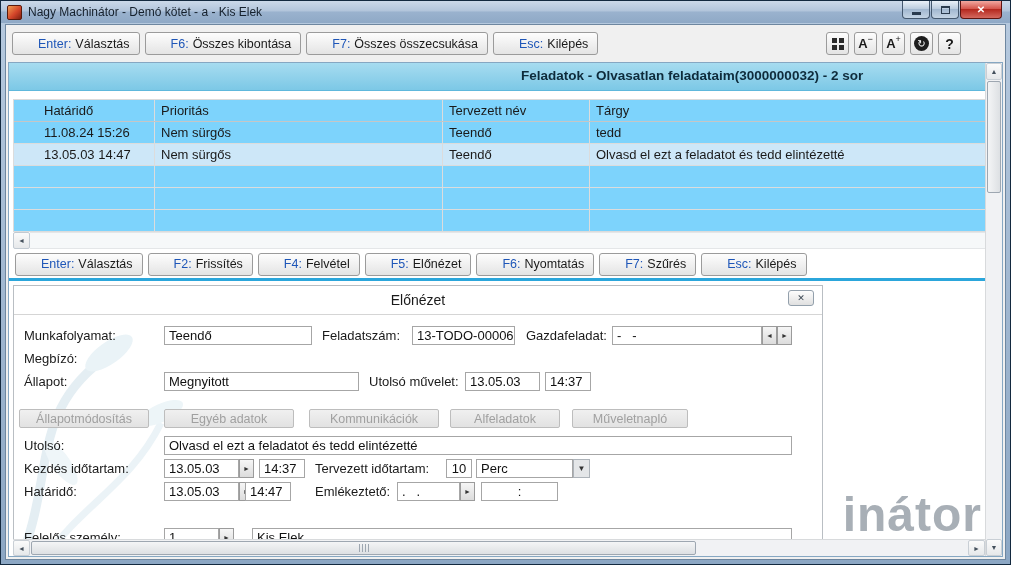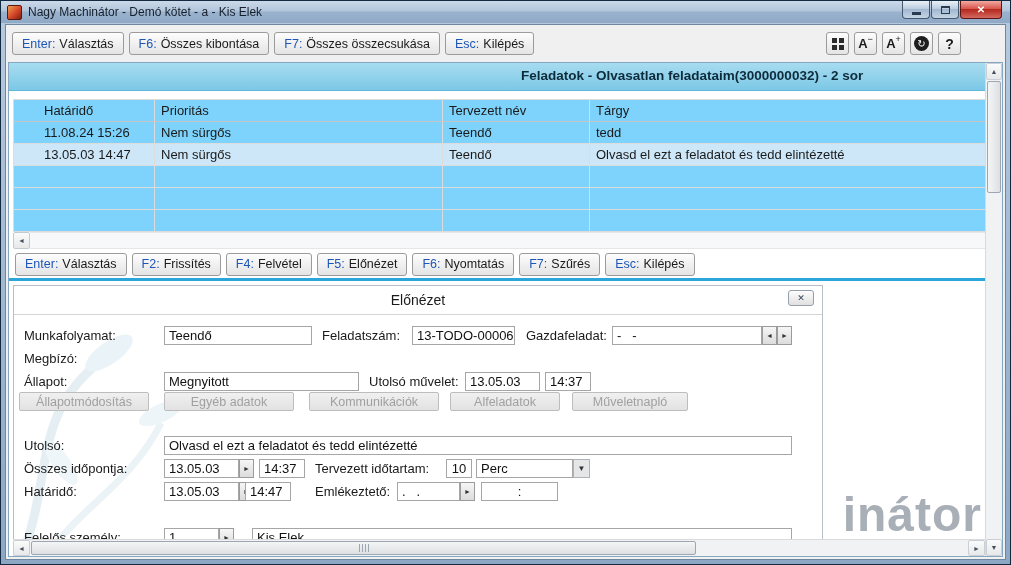--- a/index.html
+++ b/index.html
@@ -27,21 +27,21 @@
 
   
   .client { position:absolute; left:4px; right:4px; top:23px; bottom:4px;
     background:#F0F0F0; border:1px solid #6E87A0; }
 
   .toolbar1 { position:absolute; top:0; left:0; right:0; height:37px;
     display:flex; align-items:center; gap:5px; padding-left:6px; }
   .tb-btn { height:23px; padding:0 9px; display:inline-flex; align-items:center;
     background:linear-gradient(#FDFDFD,#E4E4E4); border:1px solid #9B9B9B; border-radius:3px;
     font-family:"Liberation Sans", sans-serif; font-size:12.5px; color:#1A1A1A; white-space:nowrap; cursor:default; }
-  .tb-btn .key { color:#1E56B8; margin-right:4px; }
+  .tb-btn .key { color:#1E56B8; margin-right:4px;margin-left:16px; }
   .icon-group { position:absolute; right:44px; top:7px; display:flex; gap:5px; }
   .icon-btn { width:23px; height:23px; display:inline-flex; align-items:center; justify-content:center;
     background:linear-gradient(#FDFDFD,#E4E4E4); border:1px solid #9B9B9B; border-radius:3px;
     font-size:13px; color:#1A1A1A; position:relative; cursor:default; }
   .a-g { font-weight:bold; font-size:13px; line-height:1; }
   .a-m { font-size:9px; line-height:1; margin-top:-8px; }
   .circ { width:15px; height:15px; border-radius:50%; background:#1E1E1E; color:#FFFFFF;
     font-size:10px; line-height:15px; text-align:center; display:inline-block; }
   .help-g { font-weight:bold; font-size:14px; }
 
@@ -88,21 +88,21 @@
     border:1px solid #B9BEC3; background:transparent; z-index:2; }
   .panel-title { position:absolute; top:6px; left:0; right:0; text-align:center;
     font-size:14px; color:#1A1A1A; }
   .panel-close { position:absolute; top:4px; right:8px; width:26px; height:16px;
     display:flex; align-items:center; justify-content:center;
     background:linear-gradient(#FDFDFD,#E0E0E0); border:1px solid #93A0AC; border-radius:3px;
     font-size:9px; color:#3C4854; cursor:default; }
   .panel-sep { position:absolute; top:28px; left:0; right:0; border-top:1px solid #D5D5D5; }
 
   .p-row { position:absolute; left:0; right:0; height:19px; }
-  .pr1 { top:40px; } .pr2 { top:63px; } .pr3 { top:86px; } .pr4 { top:106px; }
+  .pr1 { top:40px; } .pr2 { top:63px; } .pr3 { top:86px; } .pr4 { top:123px; }
   .pr5 { top:150px; } .pr6 { top:173px; } .pr7 { top:196px; } .pr8 { top:219px; } .pr9 { top:242px; }
   .p-label { position:absolute; top:2px; font-size:13px; color:#1A1A1A; white-space:nowrap; }
   .p-input { position:absolute; top:0; height:19px; border:1px solid #A6A6A6; background:#FFFFFF;
     font-size:13px; color:#111111; display:flex; align-items:center; padding:0 4px;
     white-space:nowrap; overflow:hidden; }
   .p-input.center { justify-content:center; }
   .pre { white-space:pre; }
   .mini-btn { position:absolute; top:0; width:15px; height:19px;
     display:flex; align-items:center; justify-content:center;
     background:linear-gradient(#F6F6F6,#DCDCDC); border:1px solid #9B9B9B;
@@ -338,21 +338,21 @@
           <button class="p-btn" style="left:436px;width:110px">Alfeladatok</button>
           <button class="p-btn" style="left:558px;width:116px">Műveletnapló</button>
         </div>
 
         <div class="p-row pr5">
           <span class="p-label" style="left:10px">Utolsó:</span>
           <div class="p-input" style="left:150px;width:628px">Olvasd el ezt a feladatot és tedd elintézetté</div>
         </div>
 
         <div class="p-row pr6">
-          <span class="p-label" style="left:10px">Összes időpontja:</span>
+          <span class="p-label" style="left:10px">Kezdés időtartam:</span>
           <div class="p-input" style="left:150px;width:75px">13.05.03</div>
           <button class="mini-btn" style="left:225px">
               <span>►</span>
             </button>
           <div class="p-input" style="left:245px;width:46px">14:37</div>
           <span class="p-label" style="left:301px">Tervezett időtartam:</span>
           <div class="p-input center" style="left:432px;width:26px">10</div>
           <div class="p-input" style="left:462px;width:97px">Perc</div>
           <button class="mini-btn dd" style="left:559px">
               <span>▼</span>

